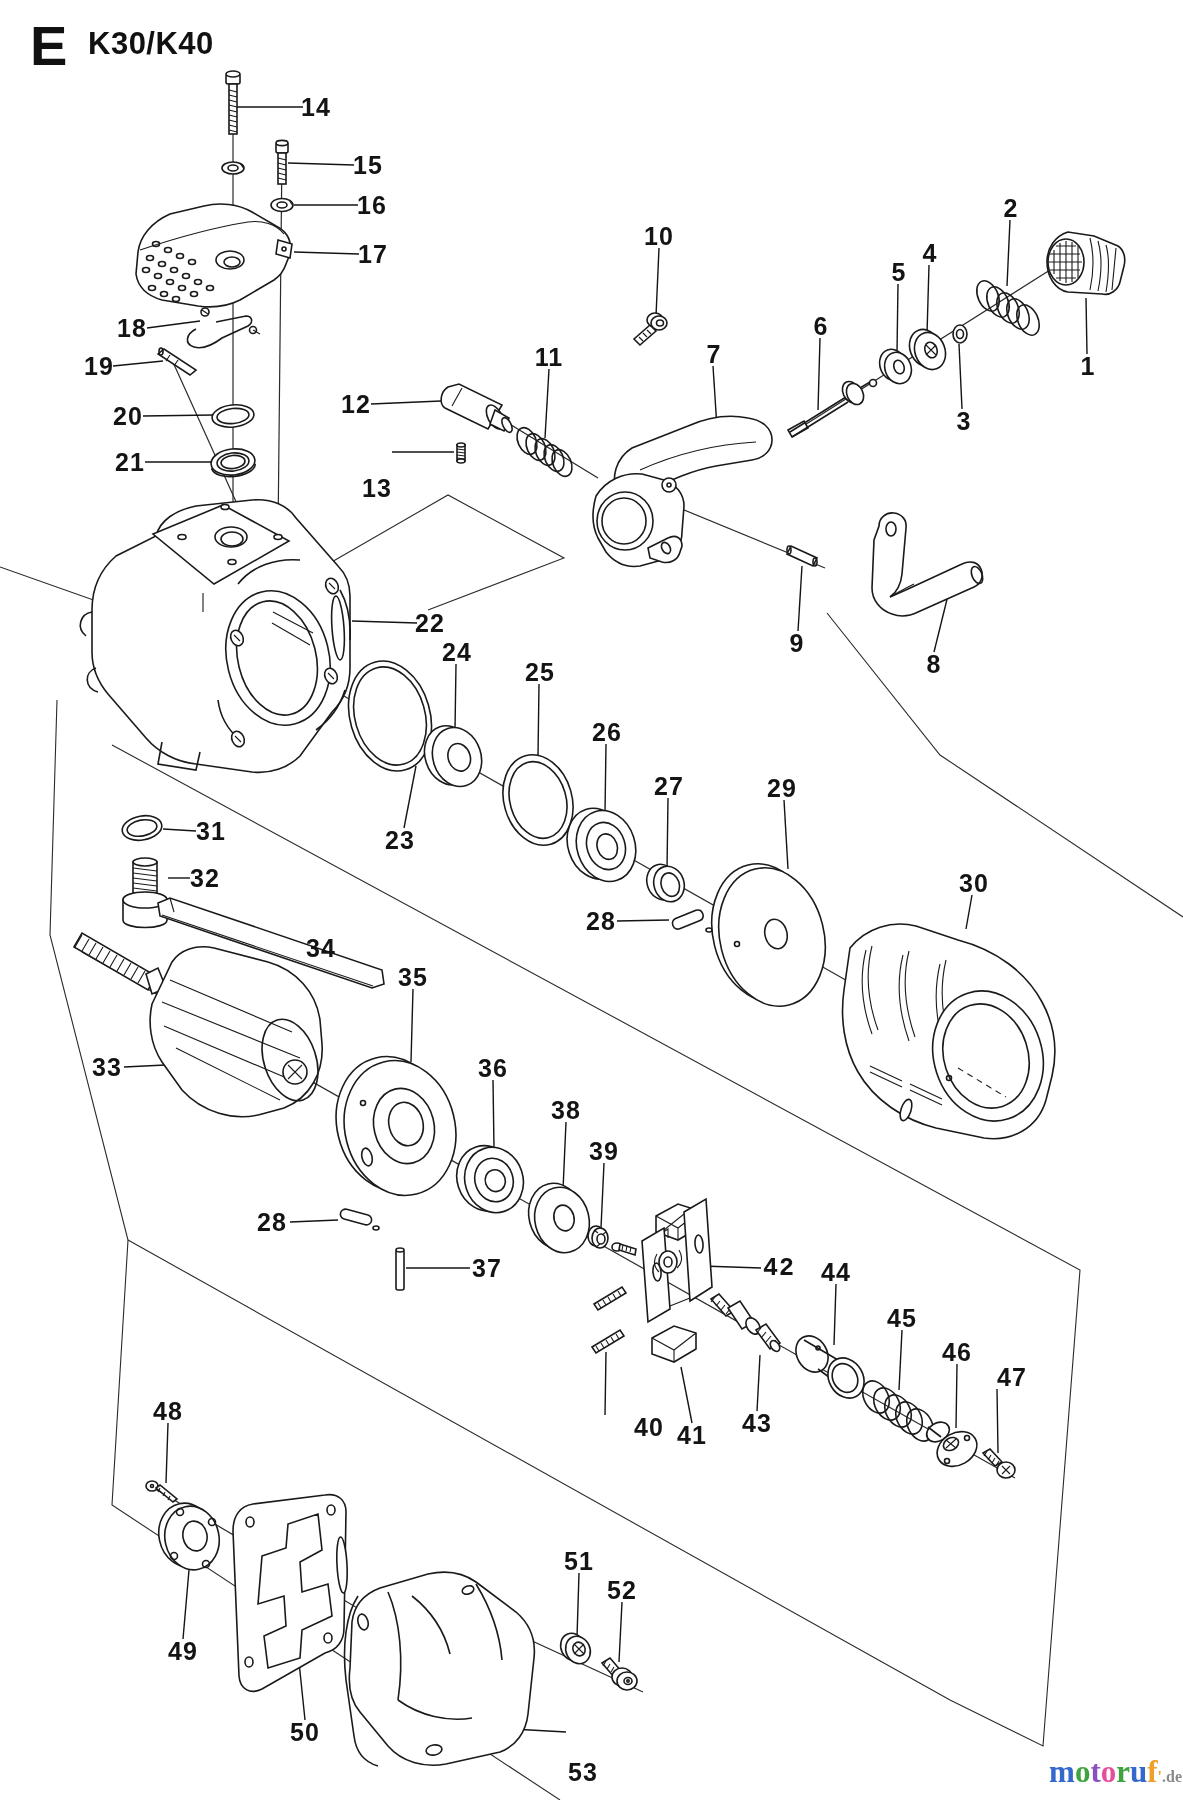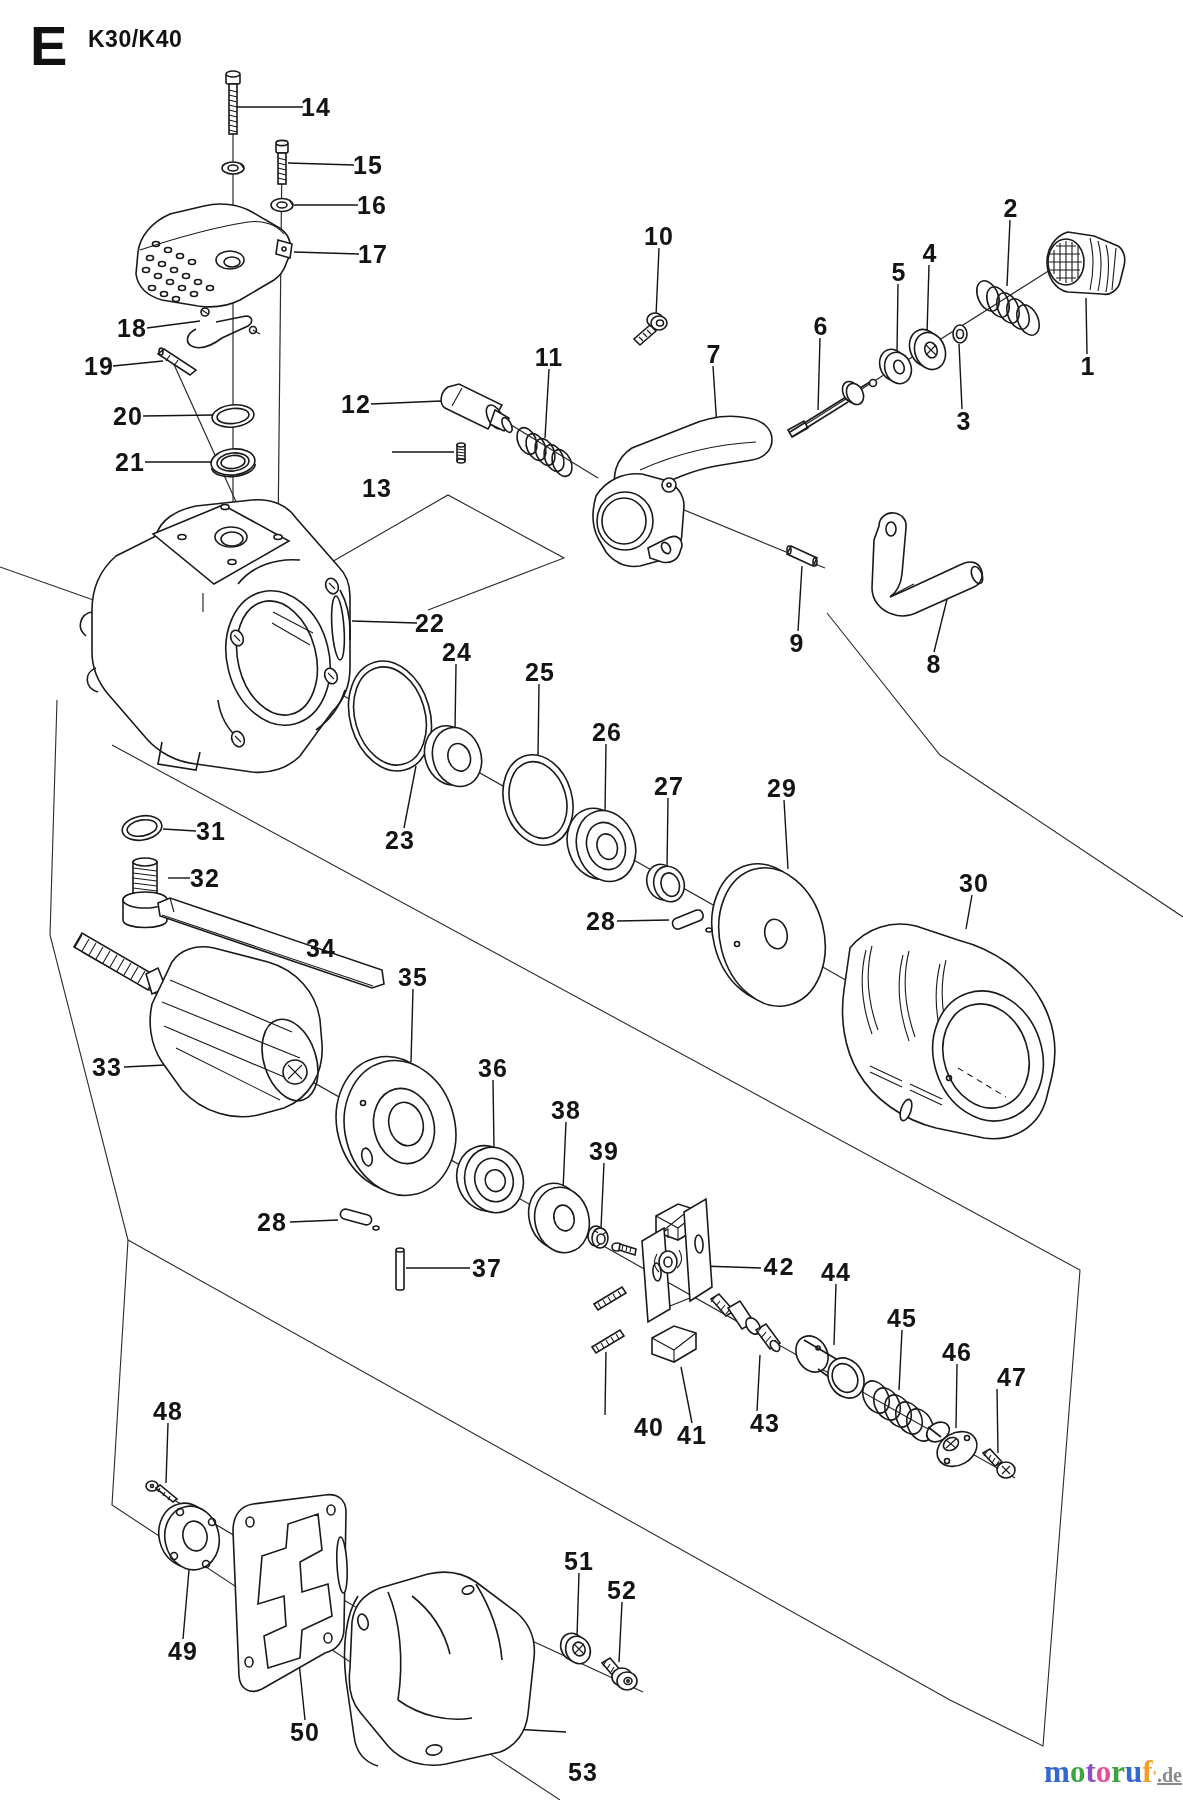--- a/index.html
+++ b/index.html
@@ -1,26 +1,26 @@
 <!DOCTYPE html>
 <html><head>
 <meta charset="utf-8">
 <style>
   html,body{margin:0;padding:0;background:#fff;}
   #page{position:relative;width:1183px;height:1800px;background:#ffffff;overflow:hidden;
         font-family:"Liberation Sans",sans-serif;color:#111;}
   #sheet-letter{position:absolute;left:30px;top:18px;font-size:56px;font-weight:bold;line-height:1;}
-  #model-code{position:absolute;left:88px;top:26px;font-size:23px;font-weight:bold;letter-spacing:.5px;}
+  #model-code{position:absolute;left:88px;top:26px;font-size:31px;font-weight:bold;letter-spacing:.5px;}
   #diagram-svg{position:absolute;left:0;top:0;}
   .callout{position:absolute;transform:translate(-50%,-50%);
            font-weight:bold;font-size:25px;letter-spacing:1px;color:#141414;white-space:nowrap;}
   #watermark{position:absolute;left:1012px;top:1756px;width:170px;text-align:right;
              font-family:"Liberation Serif",serif;font-weight:bold;font-size:31px;line-height:1;}
   #watermark span{display:inline;}
-  #watermark .suffix{font-size:20px;font-weight:bold;text-decoration:underline;}
+  #watermark .suffix{font-size:16px;font-weight:bold;}
   svg .cl{stroke:#2a2a2a;stroke-width:1.1;fill:none;}
   svg .ax{stroke:#2a2a2a;stroke-width:1.2;fill:none;}
   svg .ld{stroke:#141414;stroke-width:1.4;fill:none;}
   svg .p {stroke:#1a1a1a;stroke-width:1.6;fill:#ffffff;}
   svg .po{stroke:#1a1a1a;stroke-width:1.6;fill:none;}
   svg .pt{stroke:#1a1a1a;stroke-width:1.1;fill:none;}
 </style>
 </head>
 <body>
 <div id="page">
@@ -631,21 +631,21 @@
       <div class="callout" style="left: 107px; top: 1067px;">33</div>
       <div class="callout" style="left: 321px; top: 948px;">34</div>
       <div class="callout" style="left: 413px; top: 977px;">35</div>
       <div class="callout" style="left: 493px; top: 1068px;">36</div>
       <div class="callout" style="left: 487px; top: 1268px;">37</div>
       <div class="callout" style="left: 566px; top: 1110px;">38</div>
       <div class="callout" style="left: 604px; top: 1151px;">39</div>
       <div class="callout" style="left: 605px; top: 1427px; margin-left: 44px;">40</div>
       <div class="callout" style="left: 692px; top: 1435px;">41</div>
       <div class="callout" style="left: 779px; top: 1268px; font-family: Liberation Mono, monospace;">42</div>
-      <div class="callout" style="left: 757px; top: 1423px; margin-left: 8px;">43</div>
+      <div class="callout" style="left: 757px; top: 1423px;">43</div>
       <div class="callout" style="left: 836px; top: 1272px;">44</div>
       <div class="callout" style="left: 902px; top: 1318px;">45</div>
       <div class="callout" style="left: 957px; top: 1352px;">46</div>
       <div class="callout" style="left: 997px; top: 1377px; margin-left: 15px;">47</div>
       <div class="callout" style="left: 168px; top: 1411px;">48</div>
       <div class="callout" style="left: 272px; top: 1222px;">28</div>
       <div class="callout" style="left: 183px; top: 1651px;">49</div>
       <div class="callout" style="left: 305px; top: 1732px;">50</div>
       <div class="callout" style="left: 579px; top: 1561px;">51</div>
       <div class="callout" style="left: 622px; top: 1590px;">52</div>

